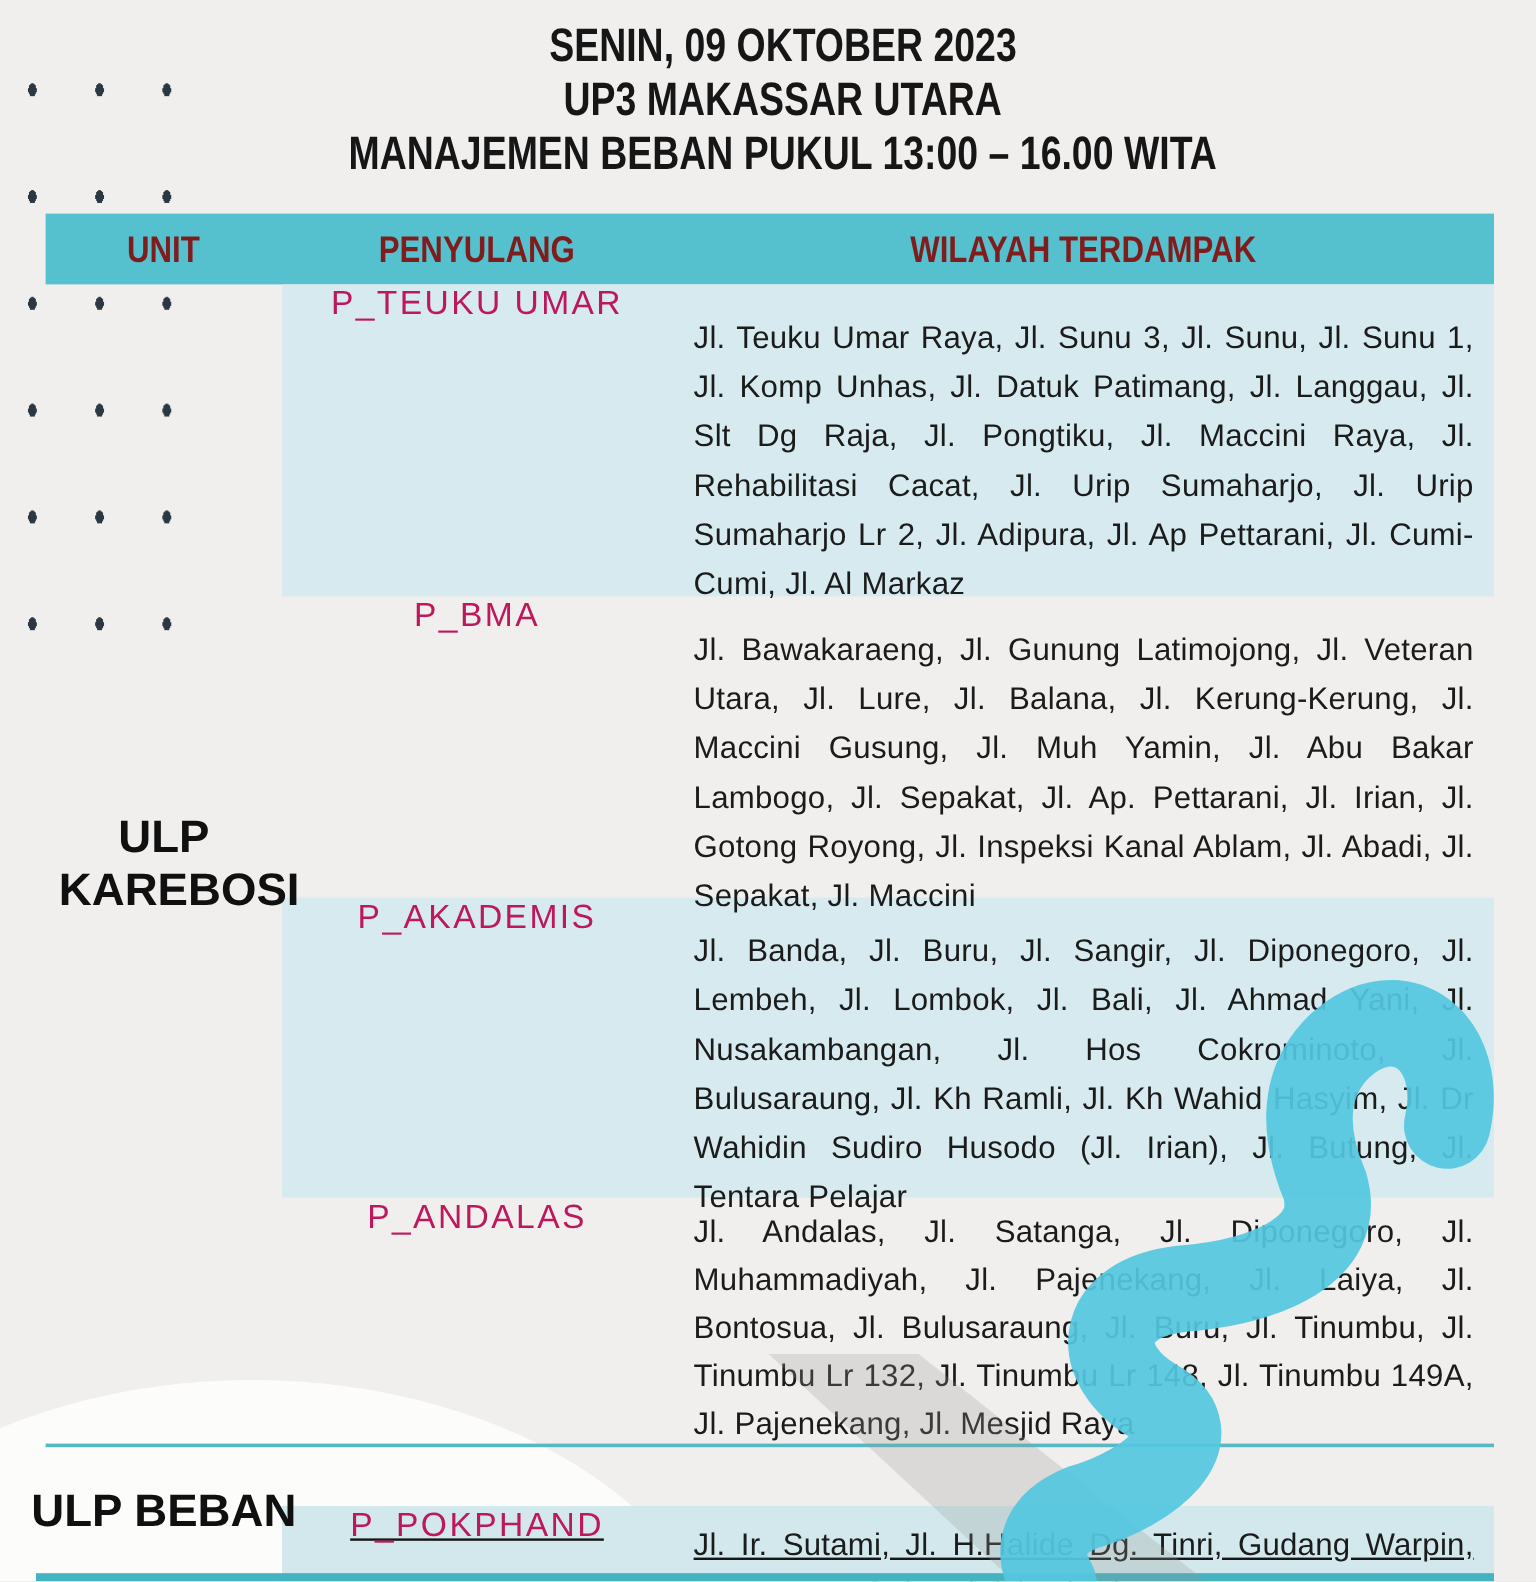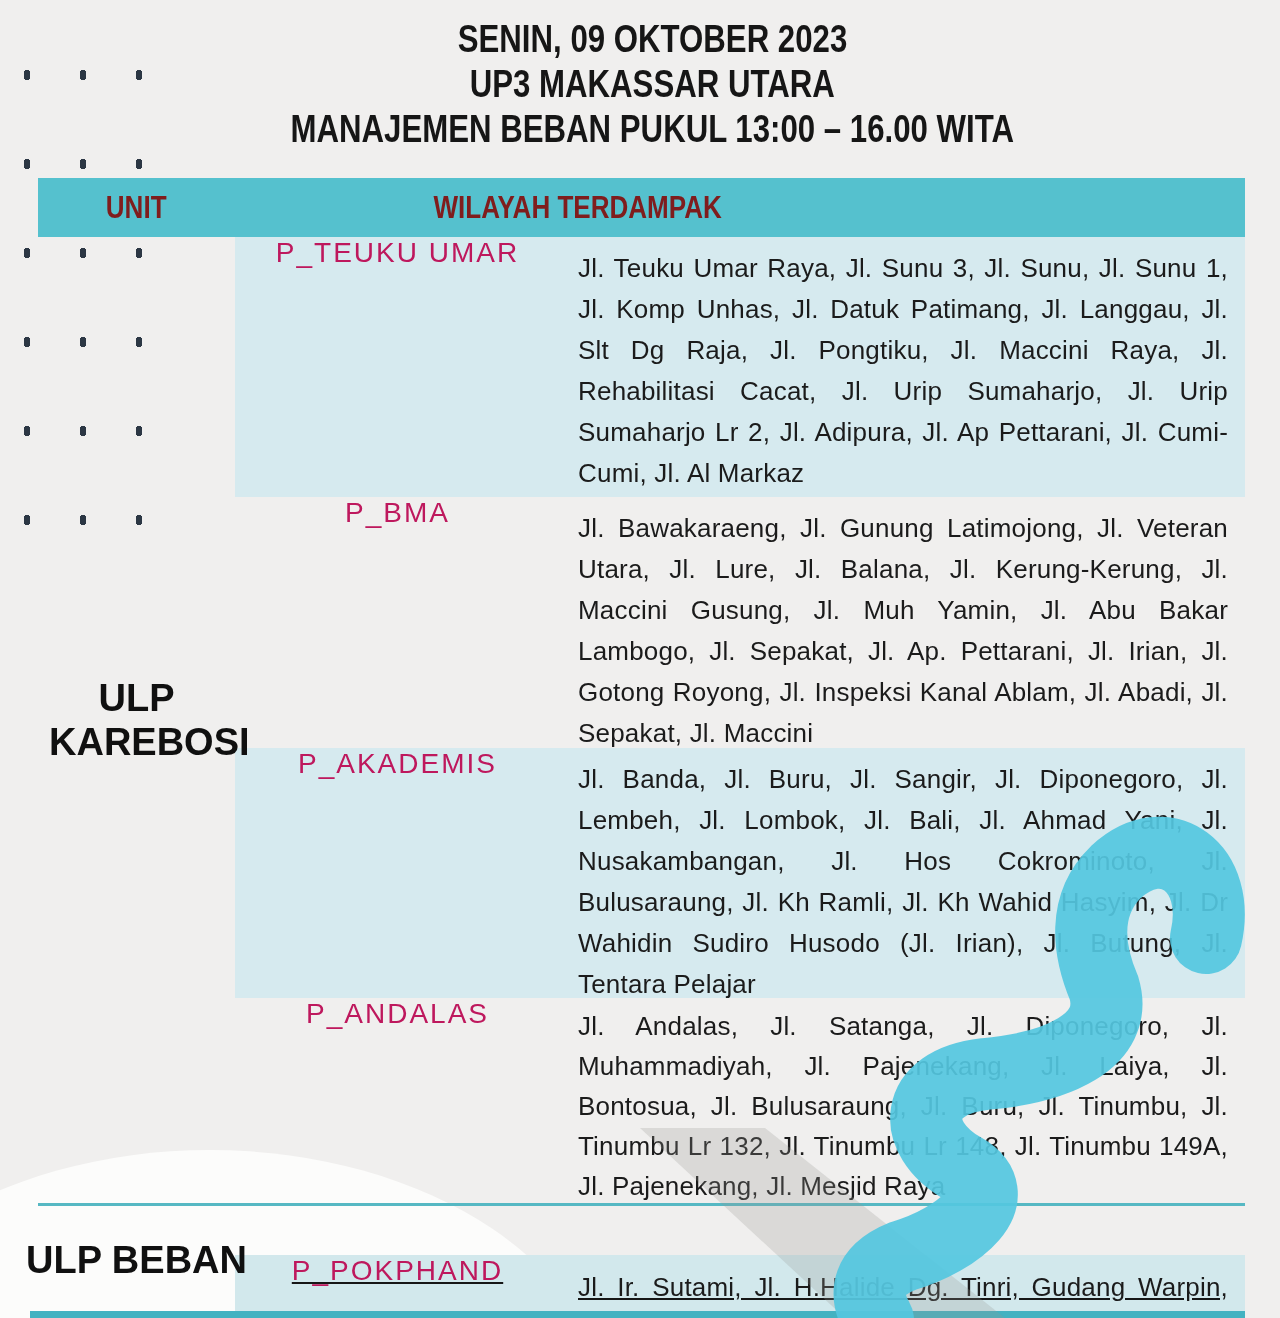--- a/index.html
+++ b/index.html
@@ -112,21 +112,21 @@
     width: 325px;
     display: flex; align-items: flex-start; justify-content: center;
     font-size: 28px;
     letter-spacing: 2px;
     color: #be185d;
     white-space: nowrap;
   }
   .pen > span { position: relative; z-index: 4; }
   .wil {
     width: 685px;
-    padding: 11px 17px 0 18px;
+    padding: 24px 17px 0 18px;
     font-size: 26px;
     line-height: 41px;
     letter-spacing: 0.2px;
     text-align: justify;
     color: #1b1b1b;
     position: relative;
     z-index: 4;
   }
   .r4 .wil { line-height: 40px; padding-top: 8px; }
   .r5 .wil { padding-top: 12px; }
@@ -172,20 +172,23 @@
     <div class="title-line"><span>UP3 MAKASSAR UTARA</span></div>
     <div class="title-line"><span>MANAJEMEN BEBAN PUKUL 13:00 – 16.00 WITA</span></div>
   </div>
 
   <div class="tbl">
 
     <div class="thead">
       <div class="th th-unit">
           <span>UNIT</span>
         </div>
+      <div class="th th-pen">
+          <span>PENYULANG</span>
+        </div>
       <div class="th th-wil">
           <span>WILAYAH TERDAMPAK</span>
         </div>
     </div>
 
     <div class="row r1 row-blue">
       <div class="cell-unit"></div>
       <div class="cell-rest">
         <div class="pen">
             <span>P_TEUKU UMAR</span>

